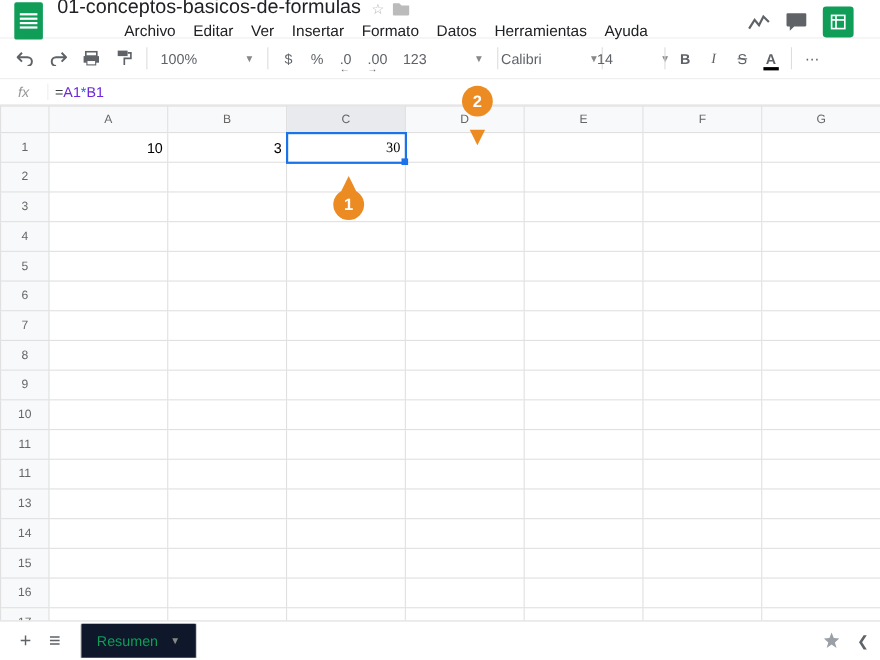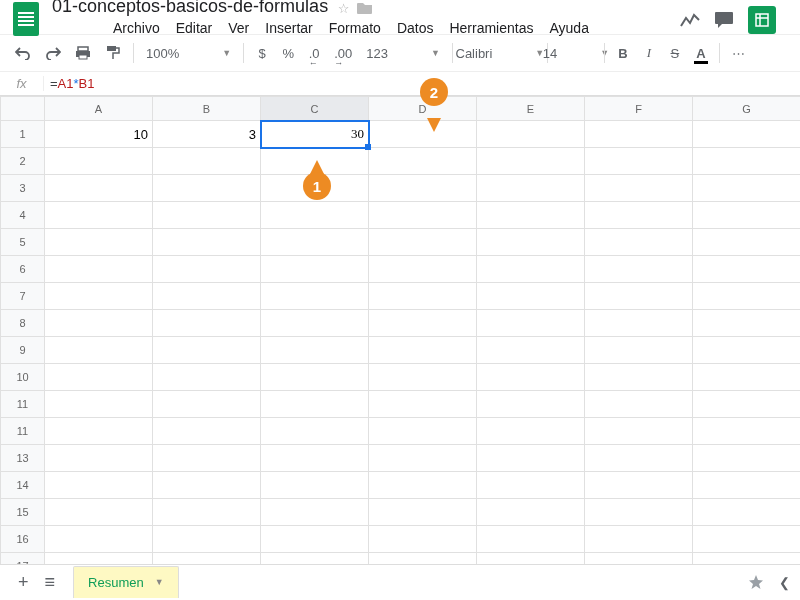--- a/index.html
+++ b/index.html
@@ -26,21 +26,21 @@
   .zoom { display: inline-flex; align-items: center; gap: 4px; font-size: 13px; }
   .drop { font-size: 9px; color: #888; margin-left: 3px; }
   .font-sel { display: inline-flex; align-items: center; width: 80px; justify-content: space-between; padding: 0 6px; }
   .size-sel { display: inline-flex; align-items: center; width: 42px; justify-content: space-between; padding: 0 6px; }
   .text-A { position: relative; font-weight: bold; }
   .text-A::after { content: ""; position: absolute; left: -2px; right: -2px; bottom: -3px; height: 3px; background: #000; }
   
   .formula-bar { display: flex; align-items: center; border-bottom: 1px solid #ddd; height: 24px; }
   .fx-label { width: 44px; text-align: center; font-style: italic; color: #999; font-size: 13px; border-right: 1px solid #eee; }
   .fx-input { flex: 1; padding: 0 6px; font-size: 13px; }
-  .fx-input .ref { color: #b91c1c; }
+  .fx-input .ref { color: #6d28d9; }
   .fx-input .op { color: #1a73e8; }
   
   .grid { position: relative; }
   table { border-collapse: collapse; width: 100%; table-layout: fixed; }
   th, td { border: 1px solid #e0e0e0; height: 27px; font-size: 13px; }
   th { background: #f8f9fa; font-weight: normal; color: #666; font-size: 11px; height: 24px; }
   th.selcol { background: #e8eaed; }
   td.rowhdr { background: #f8f9fa; text-align: center; color: #666; font-size: 11px; width: 44px; }
   td.cell { padding: 0 4px; text-align: right; color: #000; }
   td.sel { outline: 2px solid #1a73e8; outline-offset: -1px; position: relative; font-family: Liberation Serif, serif; }
@@ -48,21 +48,21 @@
   .corner { width: 44px; background: #f8f9fa; }
   
   .callout { position: absolute; width: 30px; height: 40px; }
   .callout .circle { width: 28px; height: 28px; border-radius: 50%; background: #ed8b23; color: #fff; display: flex; align-items: center; justify-content: center; font-weight: bold; font-size: 15px; position: absolute; bottom: 0; }
   .callout .tail { width: 0; height: 0; border-left: 7px solid transparent; border-right: 7px solid transparent; border-bottom: 14px solid #ed8b23; position: absolute; top: 0; left: 7px; }
   .callout.down .tail { border-bottom: none; border-top: 14px solid #ed8b23; top: auto; bottom: -10px; }
   .callout.down .circle { bottom: auto; top: -4px; }
   
   .bottom { position: absolute; left: 0; right: 0; bottom: 0; height: 36px; border-top: 1px solid #ddd; display: flex; align-items: center; padding: 0 10px; background: #fff; }
   .bottom .tab-btn { padding: 6px 8px; color: #5f6368; cursor: pointer; font-size: 18px; }
-  .sheet-tab { display: inline-flex; align-items: center; gap: 8px; padding: 8px 14px; border: 1px solid #ddd; border-bottom: none; border-radius: 2px 2px 0 0; margin-left: 10px; color: #0f9d58; font-weight: 500; font-size: 13px; position: relative; top: -1px; background: #fef9c3; }
+  .sheet-tab { display: inline-flex; align-items: center; gap: 8px; padding: 8px 14px; border: 1px solid #ddd; border-bottom: none; border-radius: 2px 2px 0 0; margin-left: 10px; color: #0f9d58; font-weight: 500; font-size: 13px; position: relative; top: -1px; background: #0f172a; }
   .bottom-right { margin-left: auto; display: flex; align-items: center; gap: 14px; color: #5f6368; }
   
   .strike { text-decoration: line-through; }
   svg { display: block; }
 </style>
 </head>
 <body>
 
 <div class="titlebar">
   <div class="logo">

